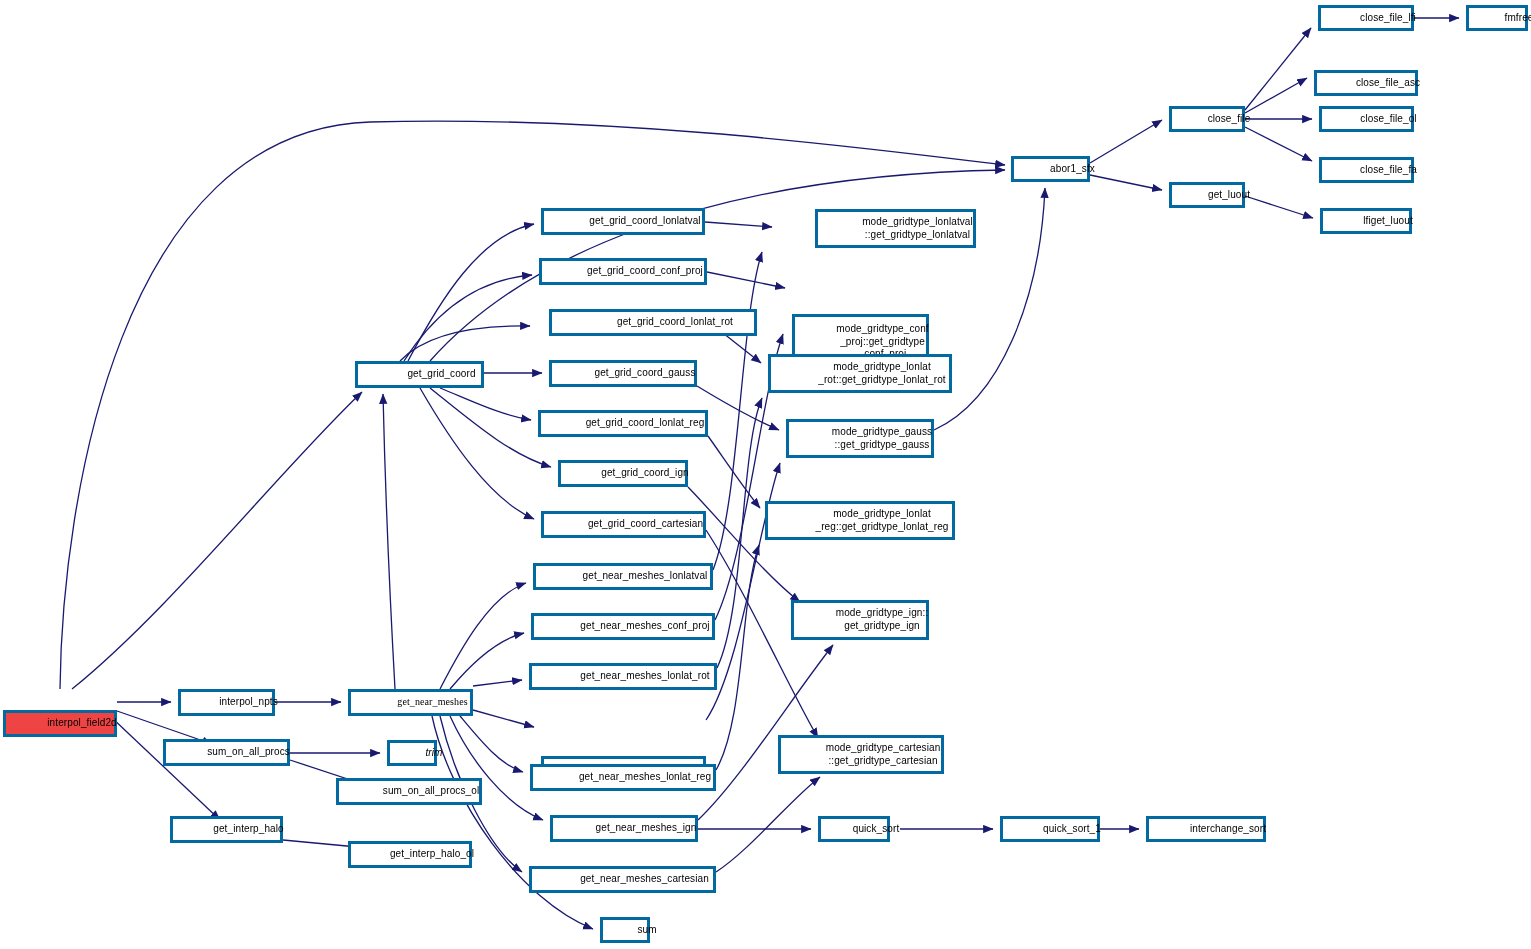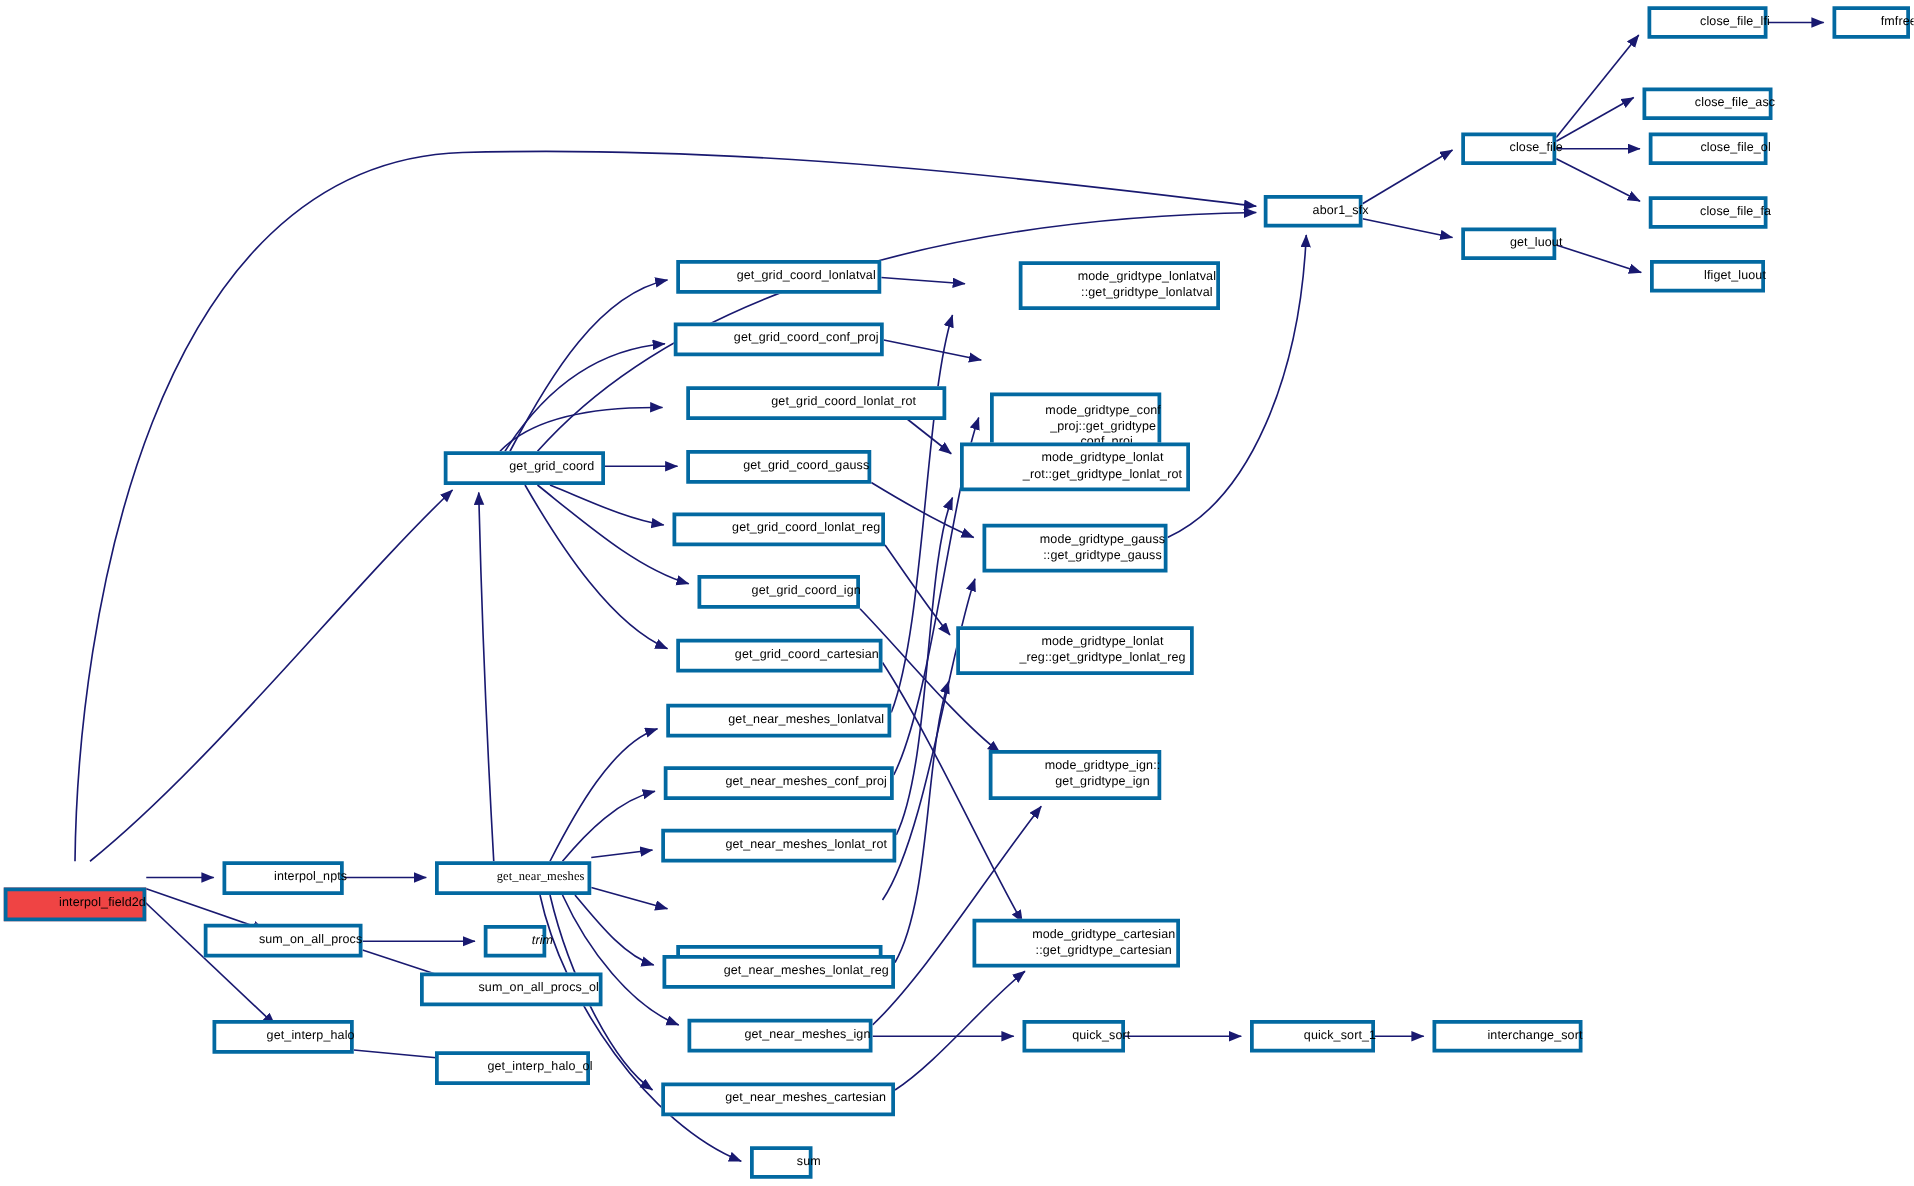--- a/index.html
+++ b/index.html
@@ -143,21 +143,21 @@
       <div class="node" title="mode_gridtype_lonlat _rot::get_gridtype_lonlat_rot" style="left: 768px; top: 354px; width: 184px; height: 39px;">mode_gridtype_lonlat
 _rot::get_gridtype_lonlat_rot</div>
       <div class="node" title="mode_gridtype_gauss ::get_gridtype_gauss" style="left: 786px; top: 419px; width: 148px; height: 39px;">mode_gridtype_gauss
 ::get_gridtype_gauss</div>
       <div class="node" title="mode_gridtype_lonlat _reg::get_gridtype_lonlat_reg" style="left: 765px; top: 501px; width: 190px; height: 39px;">mode_gridtype_lonlat
 _reg::get_gridtype_lonlat_reg</div>
       <div class="node" title="mode_gridtype_ign:: get_gridtype_ign" style="left: 791px; top: 600px; width: 138px; height: 40px;">mode_gridtype_ign::
 get_gridtype_ign</div>
       <div class="node" title="mode_gridtype_cartesian ::get_gridtype_cartesian" style="left: 778px; top: 735px; width: 166px; height: 39px;">mode_gridtype_cartesian
 ::get_gridtype_cartesian</div>
-      <div class="node" title="quick_sort" style="left: 818px; top: 816px; width: 82px; height: 26px;">quick_sort</div>
+      <div class="node" title="quick_sort" style="left: 818px; top: 816px; width: 72px; height: 26px;">quick_sort</div>
       <div class="node" title="quick_sort_1" style="left: 1000px; top: 816px; width: 100px; height: 26px;">quick_sort_1</div>
       <div class="node" title="interchange_sort" style="left: 1146px; top: 816px; width: 120px; height: 26px;">interchange_sort</div>
       <div class="node" title="abor1_sfx" style="left: 1011px; top: 156px; width: 79px; height: 26px;">abor1_sfx</div>
       <div class="node" title="close_file" style="left: 1169px; top: 106px; width: 76px; height: 26px;">close_file</div>
       <div class="node" title="get_luout" style="left: 1169px; top: 182px; width: 76px; height: 26px;">get_luout</div>
       <div class="node" title="close_file_lfi" style="left: 1318px; top: 5px; width: 96px; height: 26px;">close_file_lfi</div>
       <div class="node" title="close_file_asc" style="left: 1314px; top: 70px; width: 104px; height: 26px;">close_file_asc</div>
       <div class="node" title="close_file_ol" style="left: 1319px; top: 106px; width: 95px; height: 26px;">close_file_ol</div>
       <div class="node" title="close_file_fa" style="left: 1319px; top: 157px; width: 95px; height: 26px;">close_file_fa</div>
       <div class="node" title="lfiget_luout" style="left: 1320px; top: 208px; width: 92px; height: 26px;">lfiget_luout</div>

